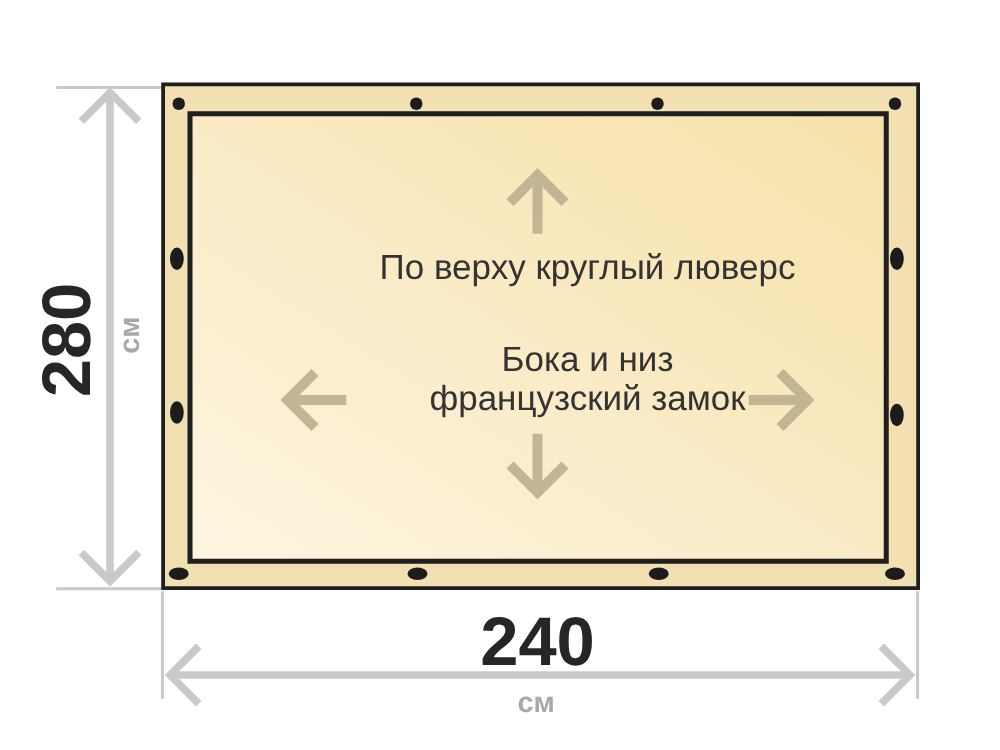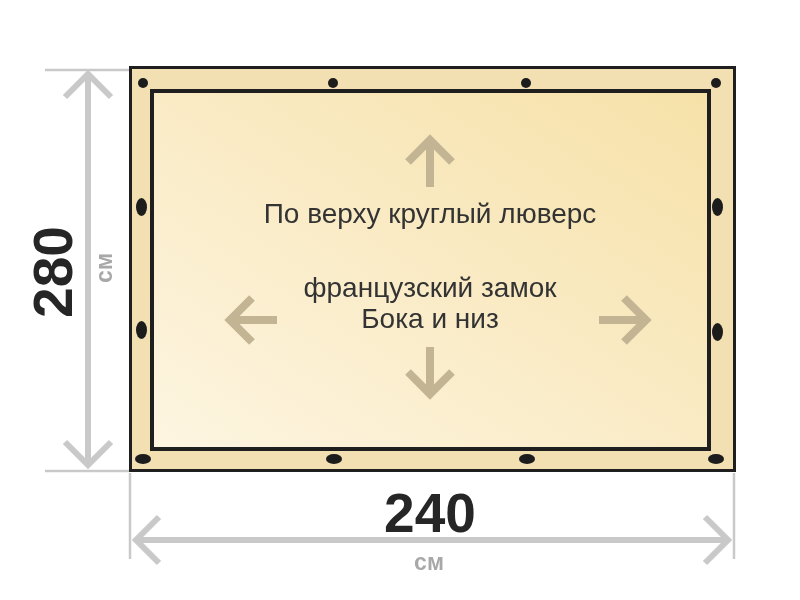--- a/index.html
+++ b/index.html
@@ -50,20 +50,21 @@
   
   .note {
     position: absolute;
     left: 130px;
     width: 600px;
     text-align: center;
     color: #333333;
     font-size: 28px;
     line-height: 31px;
     font-weight: 400;
+    padding-left: 40px;
   }
   .note-top    { top: 198px; }
   .note-middle { top: 272px; }
   
   .dim-value {
     position: absolute;
     color: #262626;
     font-size: 55px;
     font-weight: 700;
     white-space: nowrap;
@@ -148,22 +149,22 @@
       </g>
       <g>
         <line x1="599" y1="320" x2="642" y2="320"></line>
         <polyline points="624,298 646,320 624,342"></polyline>
       </g>
     </g>
   </svg>
 
   <div class="note note-top">По верху круглый люверс</div>
   <div class="note note-middle">
+    <div>Бока и низ</div>
     <div>французский замок</div>
-    <div>Бока и низ</div>
   </div>
 
   <div class="dim-value rot dim-value-height">280</div>
   <div class="dim-unit rot dim-unit-height">см</div>
   <div class="dim-value dim-value-width">240</div>
   <div class="dim-unit dim-unit-width">см</div>
 
 </div>
 
 </body></html>

